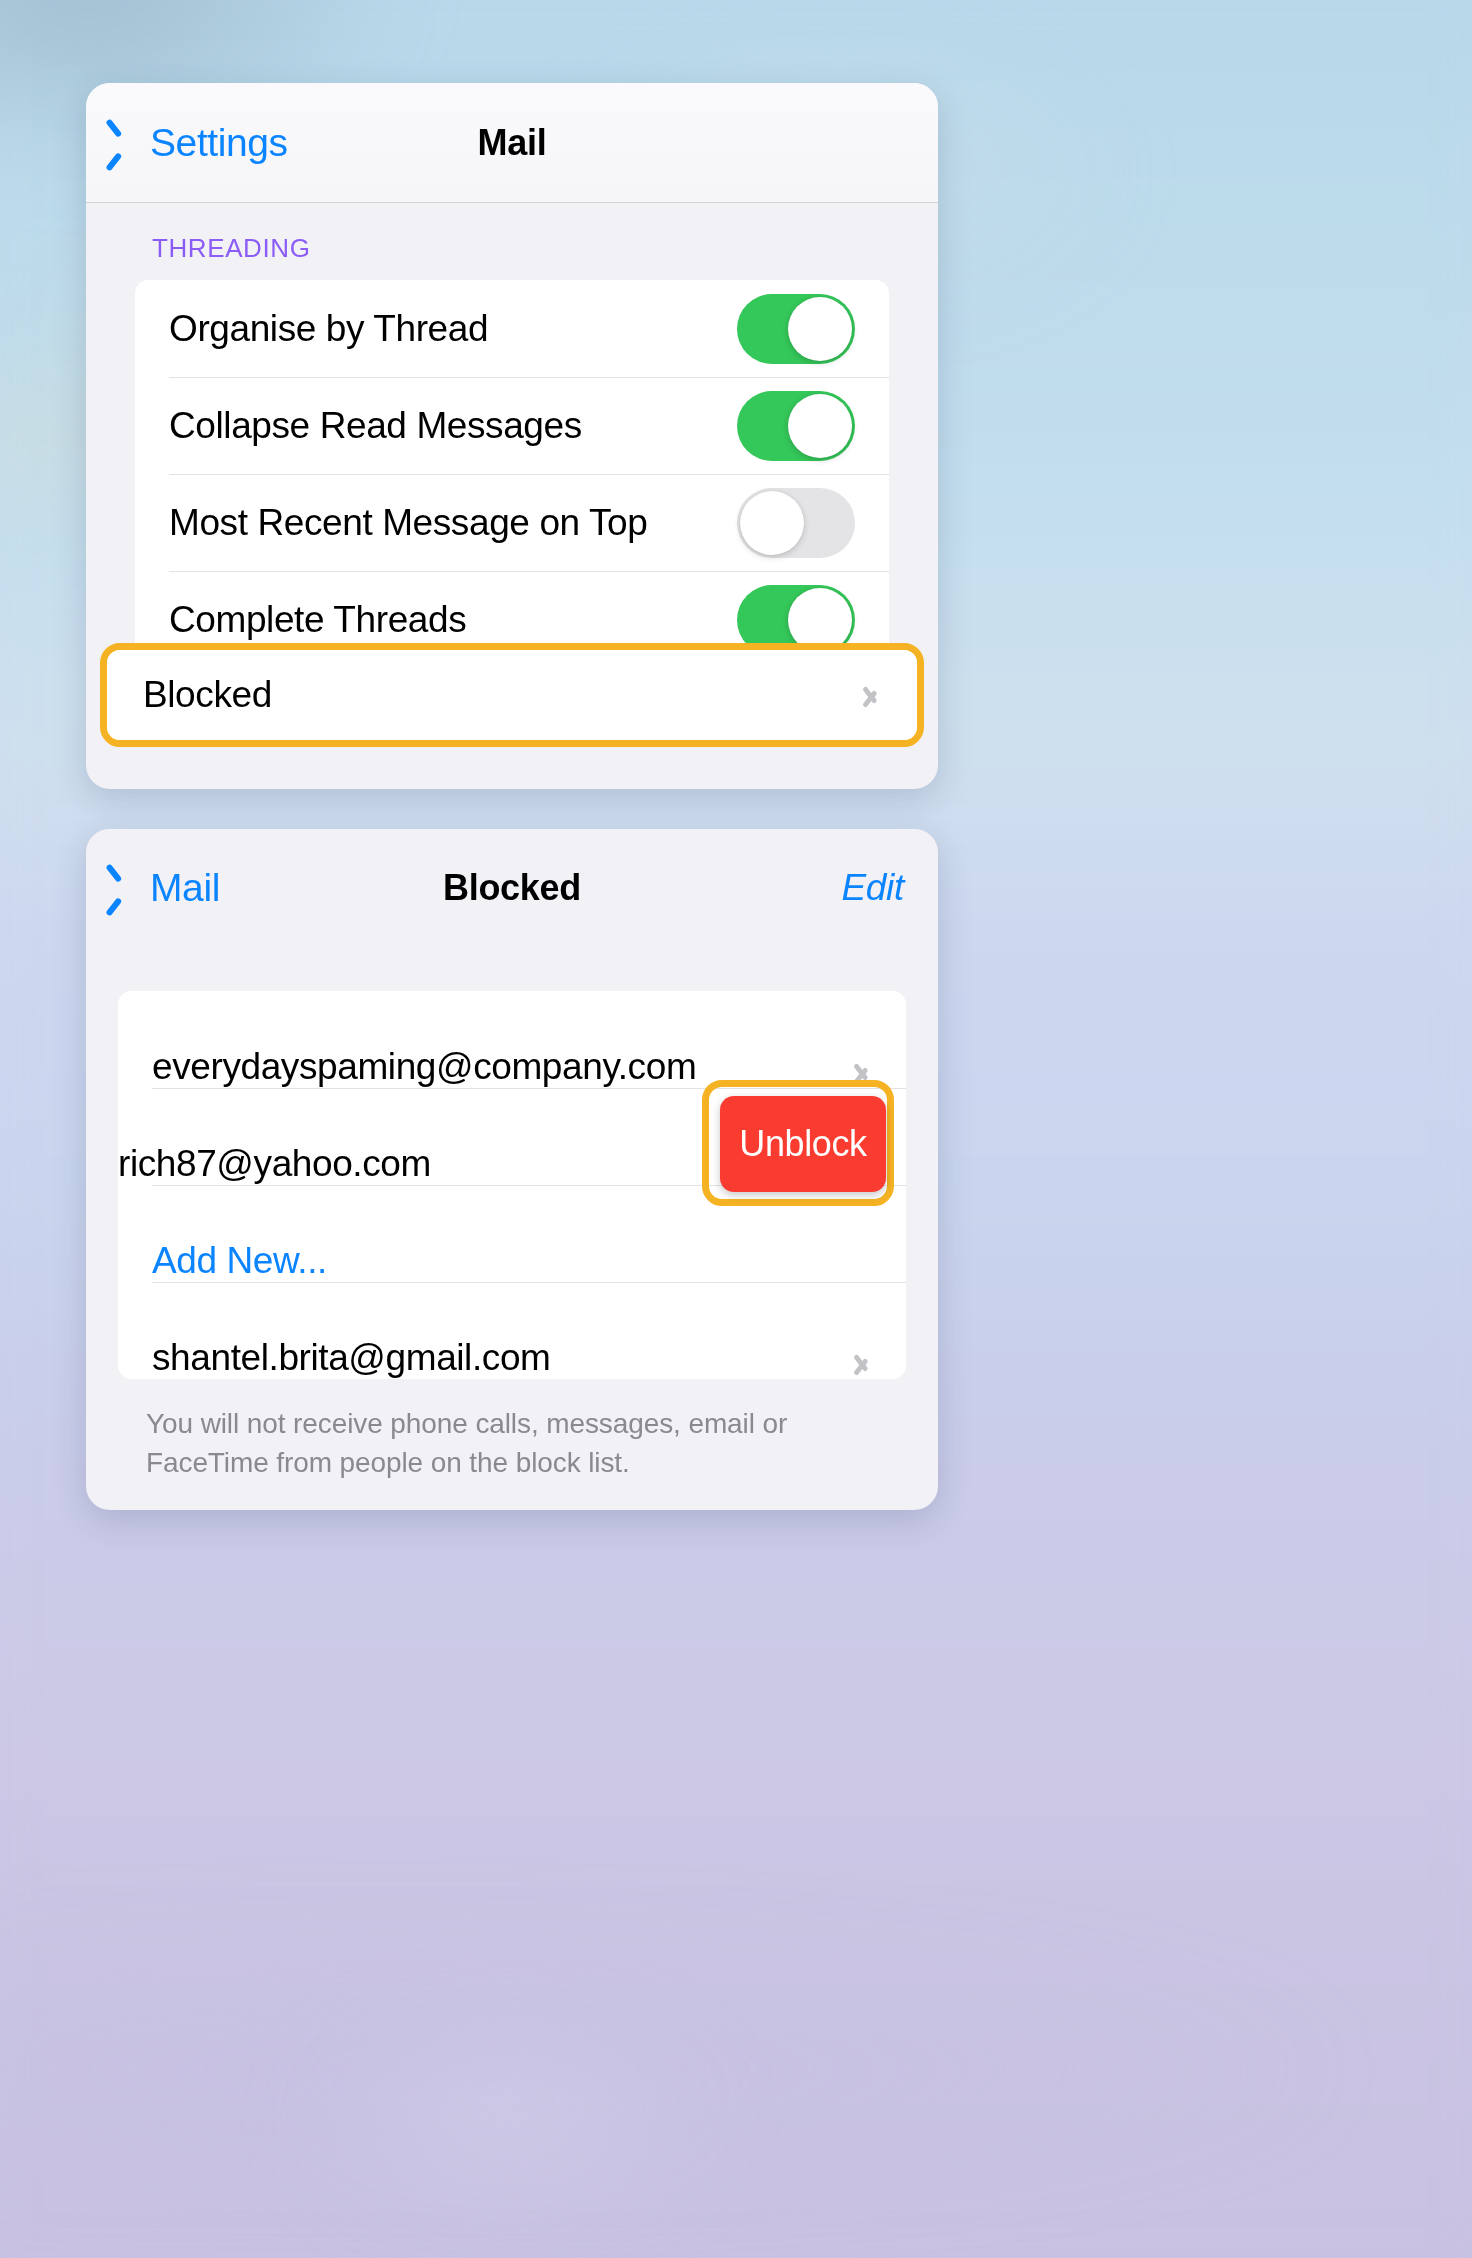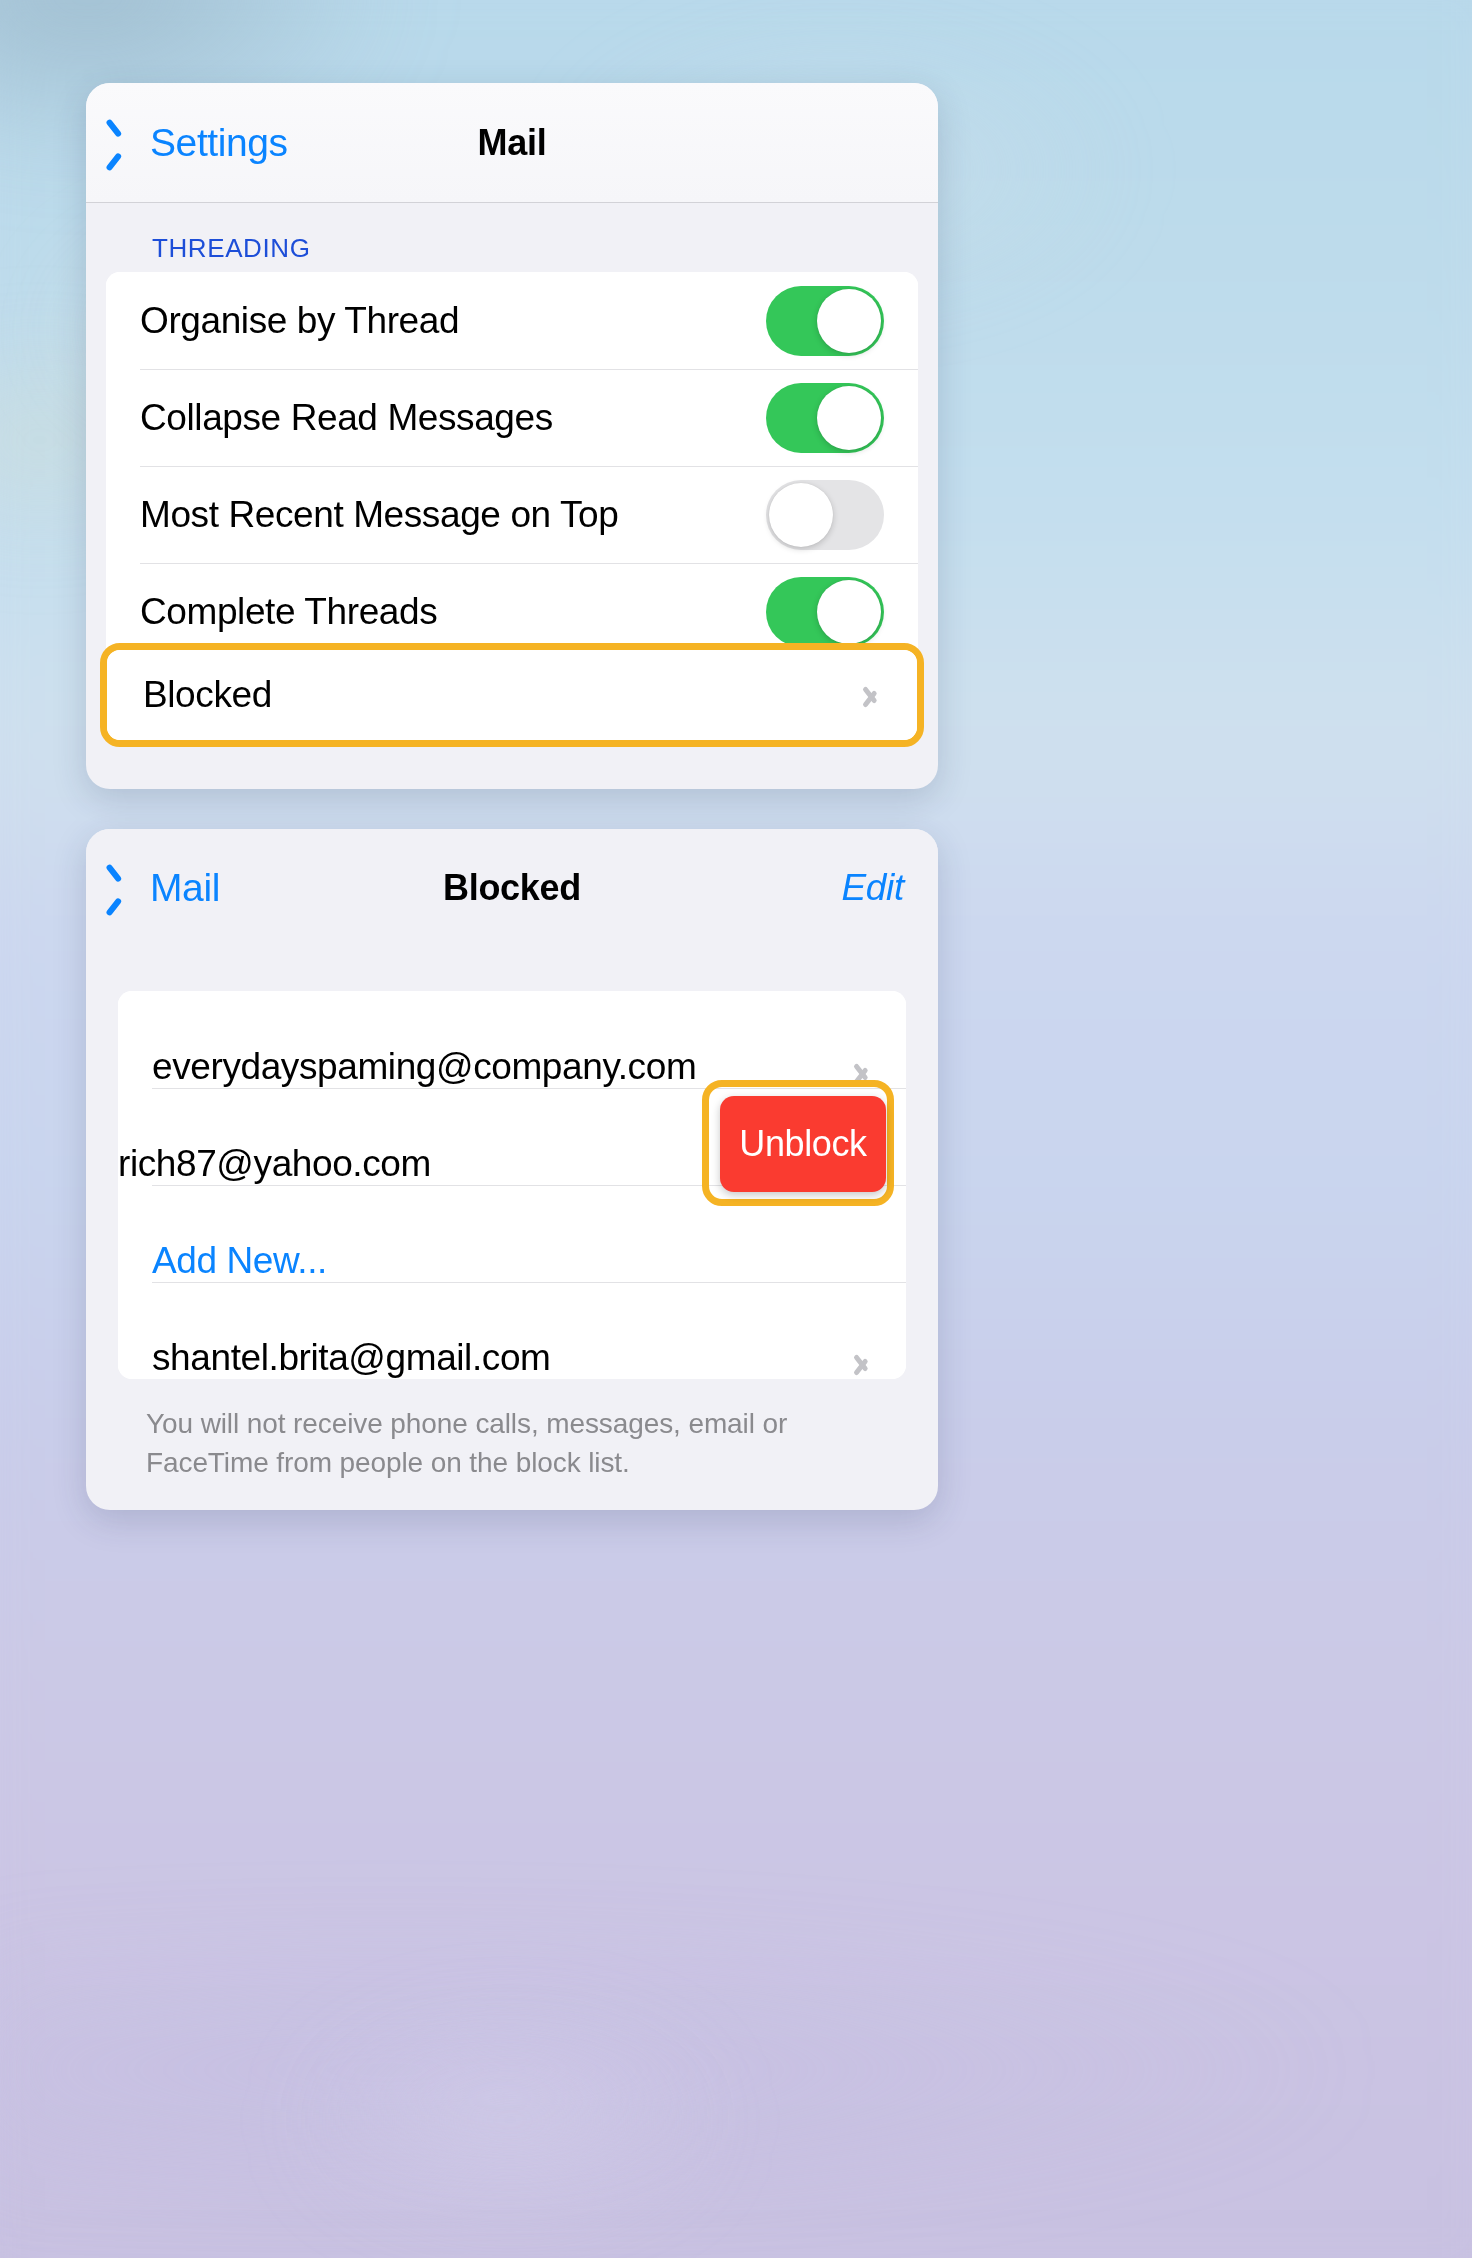--- a/index.html
+++ b/index.html
@@ -120,29 +120,29 @@
   .nav-action {
     position:absolute; right:34px; top:50%;
     transform:translateY(-50%);
     color:#0a84ff; font-size:37px;
     letter-spacing:-.3px;
     font-style:italic;
   }
 
   .section-header {
     font-size:26px;
-    color:#1d4ed8;
+    color:#8b5cf6;
     letter-spacing:.6px;
-    padding:30px 0 8px 66px;
+    padding:30px 0 16px 66px;
   }
 
   
   .group {
     background:#fff;
-    margin:0 20px;
+    margin:0 49px;
     border-radius:14px;
     overflow:hidden;
   }
   .row {
     position:relative;
     display:flex; align-items:center;
     min-height:97px;
     padding:0 34px 0 34px;
     background:#fff;
   }

